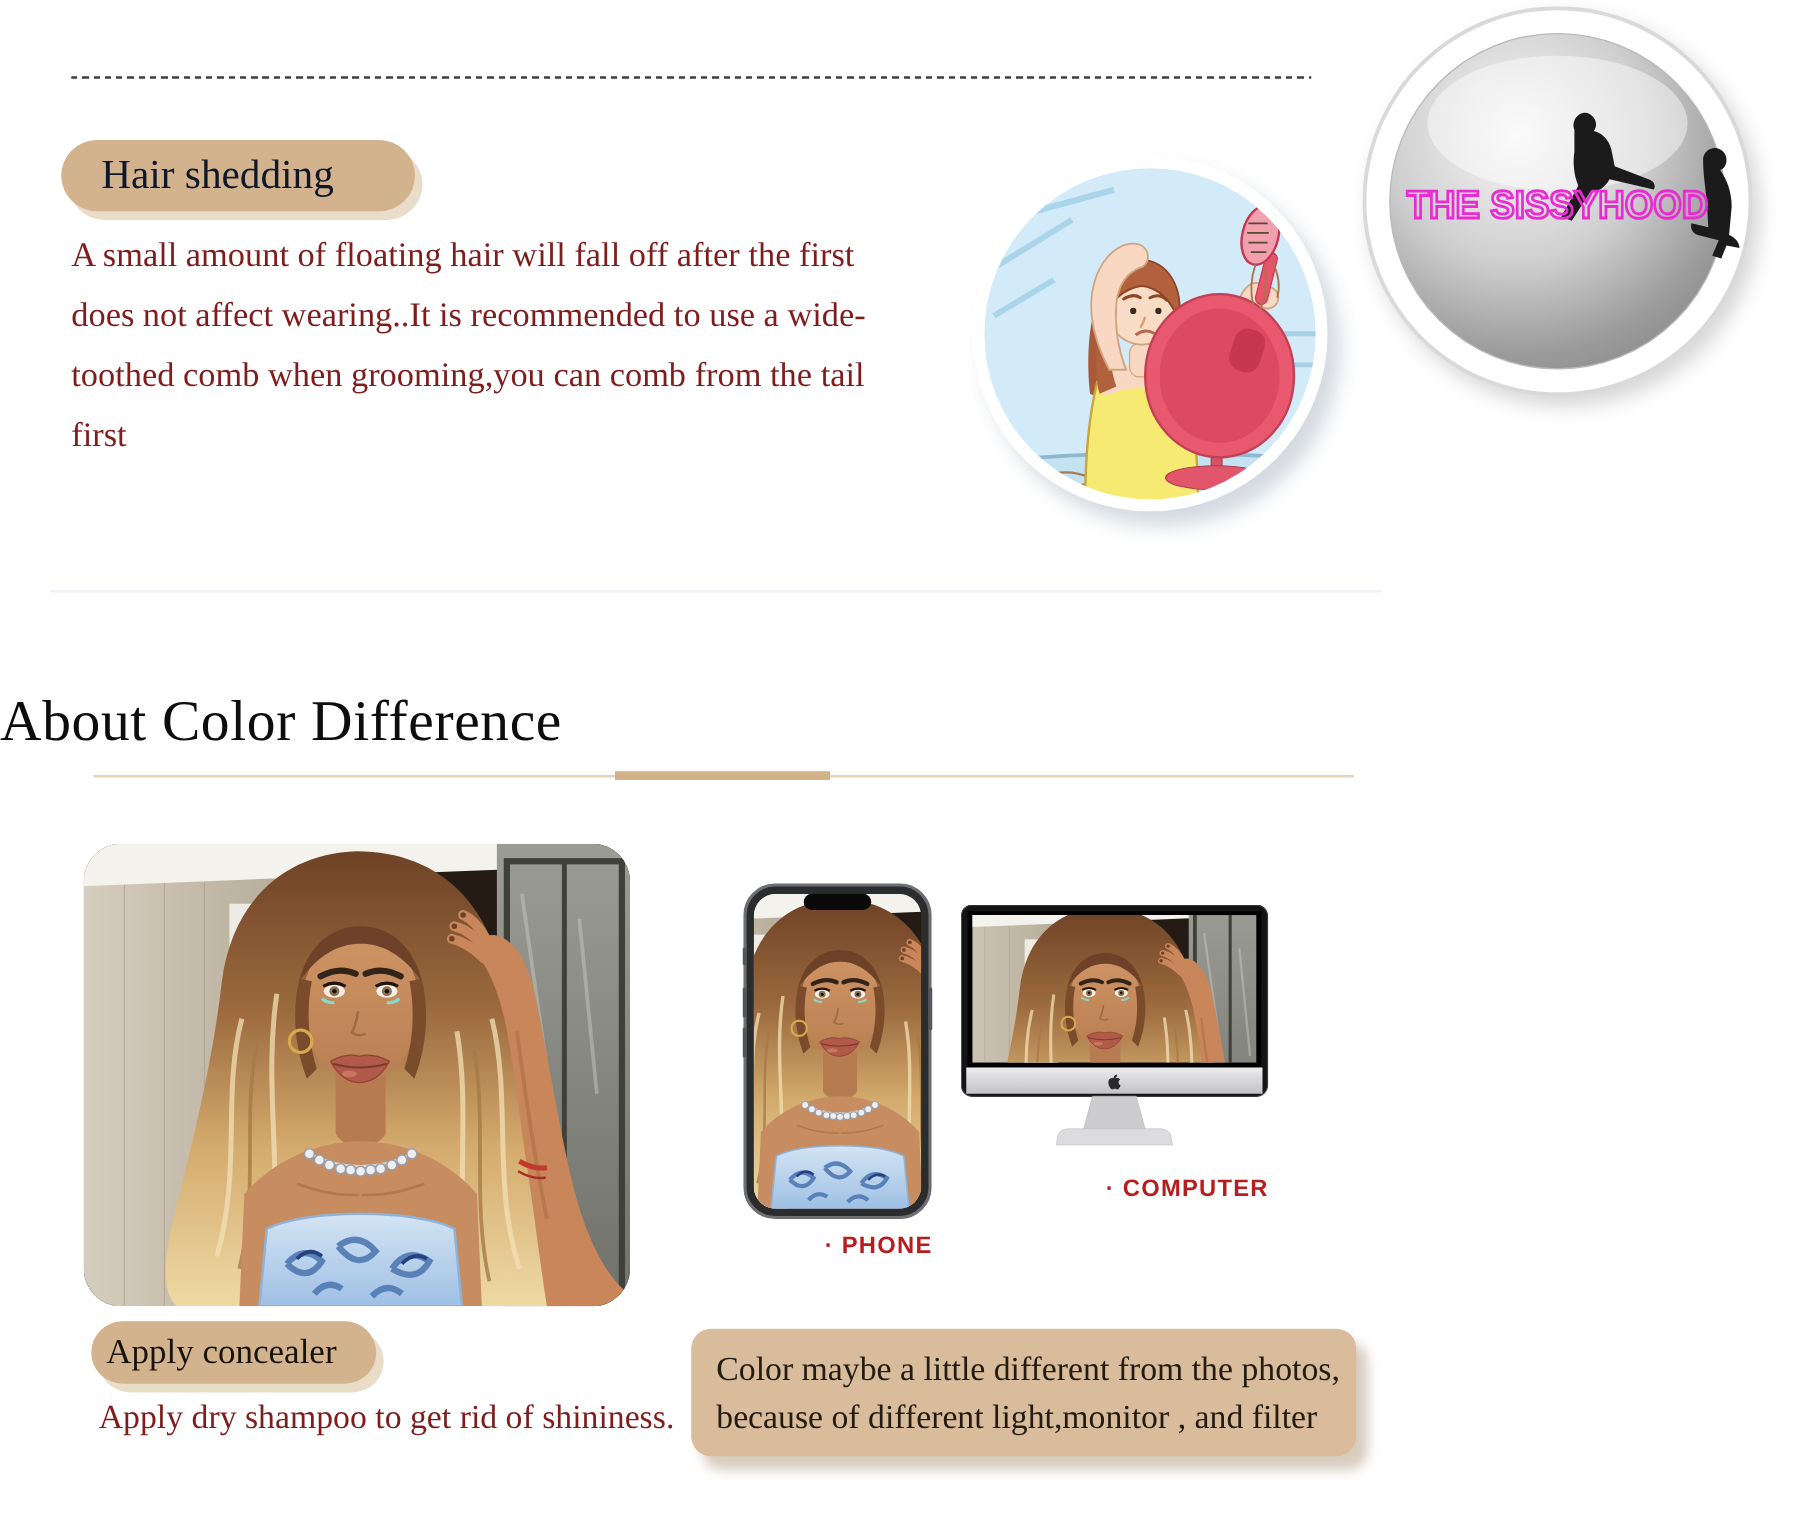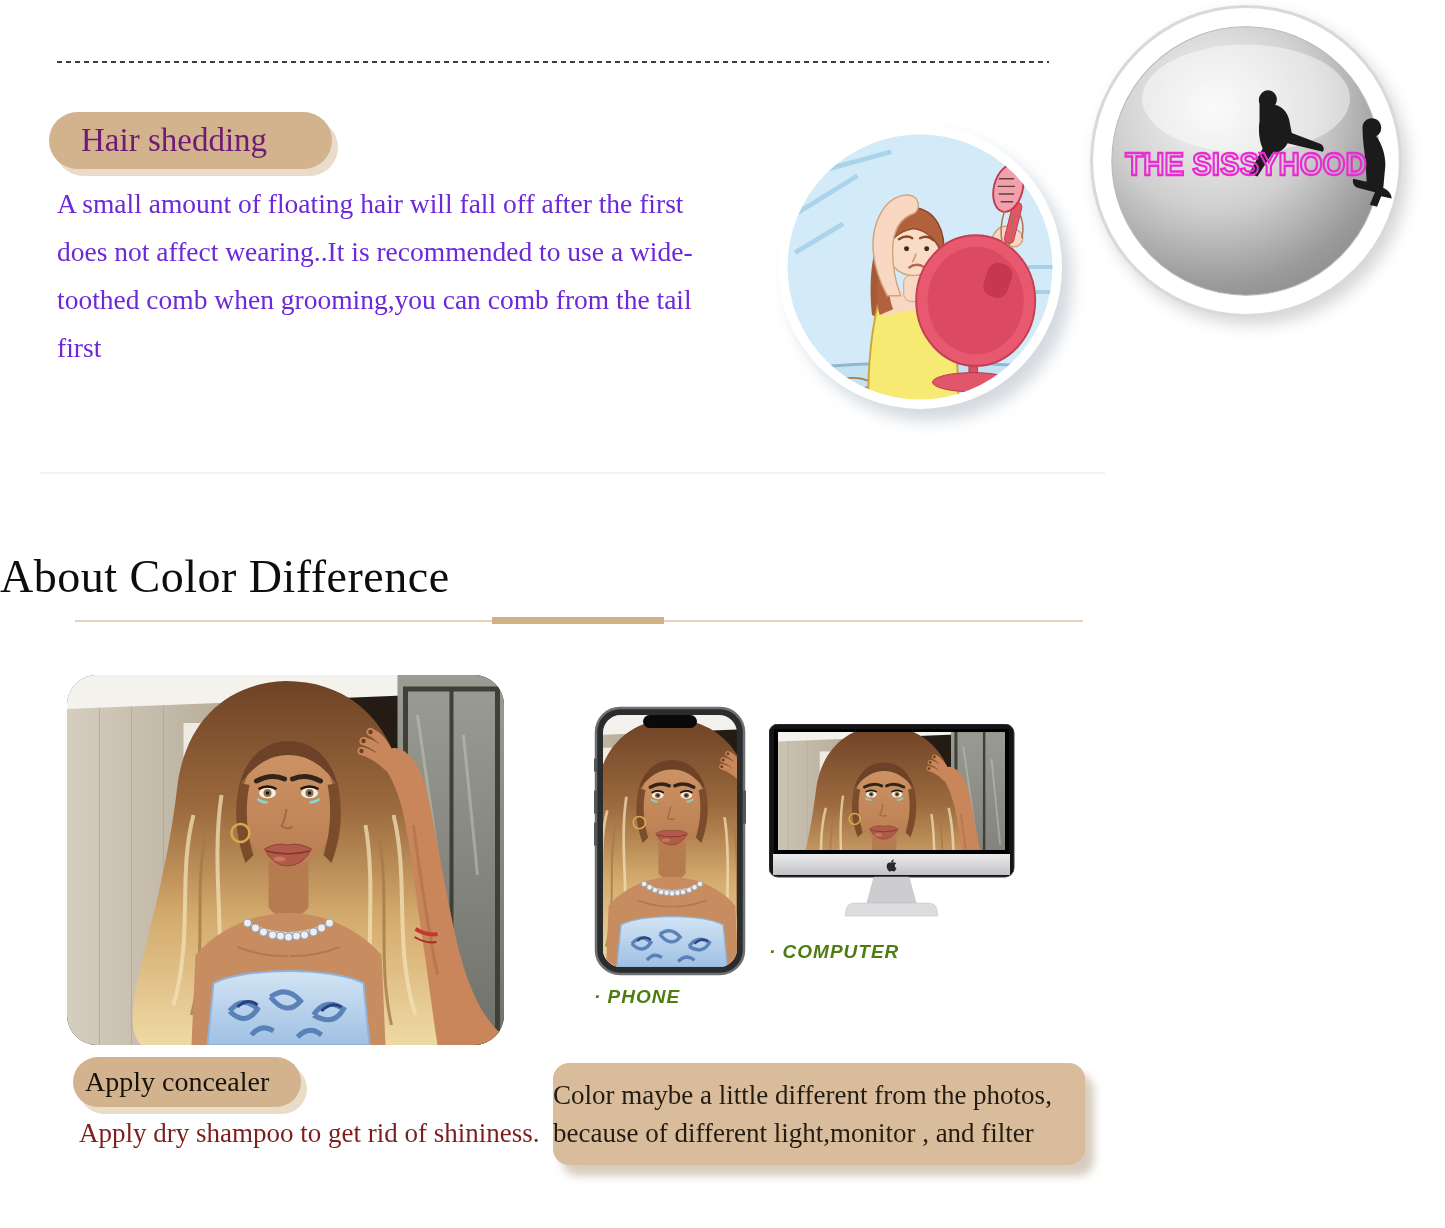--- a/index.html
+++ b/index.html
@@ -8,53 +8,53 @@
   .abs{position:absolute;}
 
   
   .dashed-line{left:57px;top:61px;width:992px;height:2px;
     background:repeating-linear-gradient(90deg,#3d3d3d 0 5px,transparent 5px 9px);}
 
   
   .pill{background:#d2b38e;border-radius:30px;display:flex;align-items:center;
         box-shadow:6px 7px 0 #e9dcc8;}
   .pill-hair{left:49px;top:112px;width:283px;height:57px;}
-  .pill-hair span{font-size:33px;margin-left:32px;color:#701a75;}
+  .pill-hair span{font-size:33px;margin-left:32px;color:#0f172a;}
   .pill-apply{left:73px;top:1057px;width:228px;height:50px;border-radius:26px;}
   .pill-apply span{font-size:28px;margin-left:12px;color:#18120c;}
 
-  .para{left:57px;top:180px;width:740px;font-size:27.5px;line-height:48px;color:#6d28d9;}
+  .para{left:57px;top:180px;width:740px;font-size:27.5px;line-height:48px;color:#7f1d1d;}
 
   .illu-wrap{left:776px;top:123px;width:288px;height:288px;
     filter:drop-shadow(10px 12px 8px rgba(110,130,150,.30));}
   .logo-wrap{left:1090px;top:5px;width:312px;height:312px;
     filter:drop-shadow(6px 8px 8px rgba(0,0,0,.16));}
 
   .soft-divider{left:40px;top:472px;width:1065px;height:2px;background:#eff2f6;}
 
   .heading{left:0;top:550px;width:1150px;text-align:left;font-size:46px;color:#0d0d0d;letter-spacing:.5px;}
   .hr-thin{left:75px;top:620px;width:1008px;height:2px;background:#e9d3b4;}
   .hr-thick{left:492px;top:617px;width:172px;height:7px;background:#d2b189;}
 
   .photo-main{left:67px;top:675px;width:437px;height:370px;border-radius:30px;overflow:hidden;}
   .photo-main svg{display:block;width:100%;height:100%;}
 
   .phone-wrap{left:594px;top:706px;width:152px;height:270px;}
   .imac-wrap{left:769px;top:724px;width:246px;height:200px;}
 
-  .mock-label{font-family:"Liberation Sans",sans-serif;font-weight:bold;font-style:italic;
-    font-size:19px;color:#4d7c0f;text-align:left;letter-spacing:1px;}
+  .mock-label{font-family:"Liberation Sans",sans-serif;font-weight:bold;
+    font-size:19px;color:#b91c1c;text-align:right;letter-spacing:1px;}
   .label-phone{left:594px;top:986px;width:152px;}
   .label-computer{left:769px;top:941px;width:246px;}
 
   .caption{left:79px;top:1118px;font-size:27px;color:#7f1d1d;}
 
   .note-box{left:553px;top:1063px;width:532px;height:102px;background:#d8bc9b;border-radius:16px;
     box-shadow:9px 11px 9px rgba(150,120,85,.38);
-    display:flex;flex-direction:column;justify-content:center;box-sizing:border-box;}
+    display:flex;flex-direction:column;justify-content:center;padding-left:20px;box-sizing:border-box;}
   .note-box div{font-size:27px;line-height:38px;color:#241c12;}
 </style>
 </head>
 <body>
 
 <div class="page">
 
   <svg width="0" height="0" style="position:absolute" aria-hidden="true">
     <defs>
       <linearGradient id="hairGrad" x1="0" y1="0" x2="0" y2="1">

